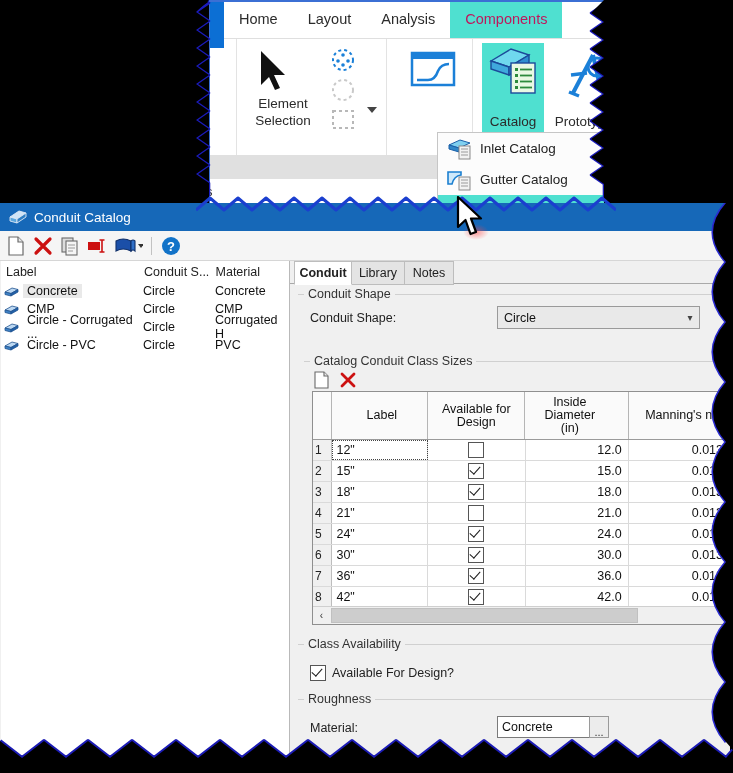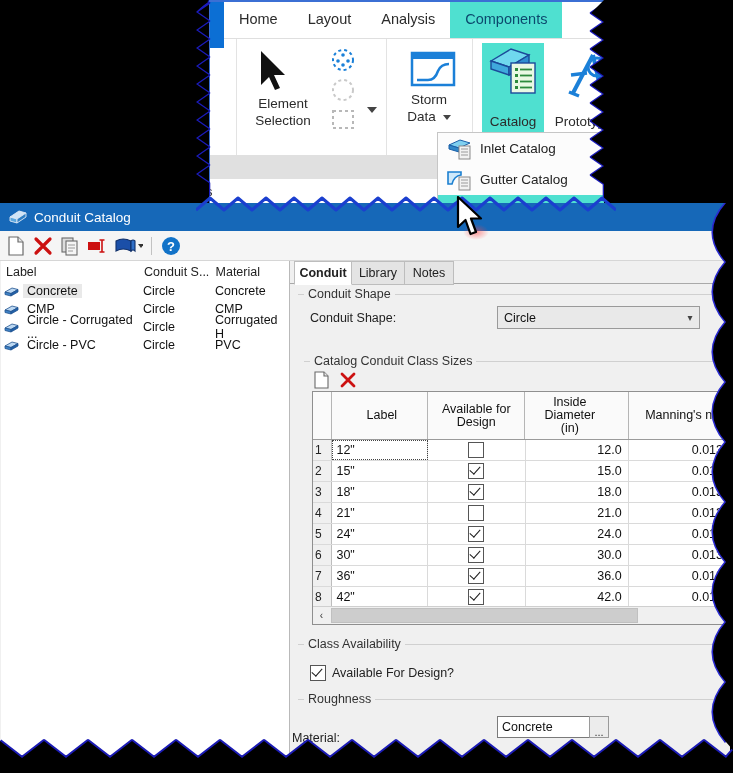--- a/index.html
+++ b/index.html
@@ -21,21 +21,21 @@
   }
   .ribbon-accent{position:absolute;left:0;top:0;width:14px;height:48px;background:#0c6fd4;}
   .ribbon-tabs{
     position:absolute;left:14px;top:0;right:0;height:38px;
     background:#ffffff;display:flex;align-items:stretch;
   }
   .rtab{
     display:flex;align-items:center;padding:0 15px;font-size:14.5px;color:#2b2b2b;
     white-space:nowrap;
   }
-  .rtab.active{background:#4fe0d0;color:#0c4a6e;}
+  .rtab.active{background:#4fe0d0;color:#be185d;}
   .ribbon-body{
     position:absolute;left:14px;top:38px;right:0;bottom:0;background:#fff;
     border-top:1px solid #dfdfdf;
     text-decoration:underline;
   }
   .rgroup{position:absolute;top:0;bottom:0;border-right:1px solid #e3e3e3;}
   .rgroup-label{
     position:absolute;bottom:19px;left:0;right:0;text-align:center;
     font-size:13px;color:#333;
   }
@@ -228,25 +228,20 @@
         <div class="dd-caret" style="left:131px;top:68px;"></div>
         <div class="rgroup-label">Selection</div>
       </div>
 
       <div class="rgroup g-com">
         <svg class="storm-icon" viewBox="0 0 46 38">
           <rect x="2" y="2" width="42" height="32" fill="#fff" stroke="#1b80d8" stroke-width="2.5"></rect>
           <rect x="2" y="2" width="42" height="6" fill="#1b80d8"></rect>
           <path d="M7 29 L18 29 Q25 29 28 20 Q31 13 39 13" fill="none" stroke="#1b80d8" stroke-width="2.5"></path>
         </svg>
-        <div class="storm-label">
-          <span>Storm</span><br>
-          <span>Data</span>
-          <span style="display:inline-block;width:0;height:0;border-left:4px solid transparent;border-right:4px solid transparent;border-top:5px solid #444;vertical-align:middle;margin-left:3px;"></span>
-        </div>
         <div class="rgroup-label">Common</div>
       </div>
 
       <div class="rgroup g-cat">
         <div class="big-btn sel b-catalog">
           <svg viewBox="0 0 56 54" width="56" height="54" style="margin-top:2px">
             <path d="M6 16 L26 4 L44 10 L24 22 Z" fill="#6fd8ee" stroke="#1b4a9a" stroke-width="1.4"></path>
             <path d="M6 16 L24 22 L24 30 L6 24 Z" fill="#3fa9dd" stroke="#1b4a9a" stroke-width="1.4"></path>
             <path d="M24 22 L44 10 L44 18 L24 30 Z" fill="#2e8fd0" stroke="#1b4a9a" stroke-width="1.4"></path>
             <rect x="26" y="18" width="24" height="30" fill="#e9f9e4" stroke="#1b4a9a" stroke-width="1.4"></rect>
@@ -595,21 +590,21 @@
         <span class="gbox-title">Class Availability</span>
       </div>
       <div class="chk-line" style="left:20px;top:404px;">
         <span class="cbox on"></span>
         <span>Available For Design?</span>
       </div>
 
       <div class="gbox" style="left:8px;top:438px;right:4px;height:64px;">
         <span class="gbox-title">Roughness</span>
       </div>
-      <div class="fld-label" style="left:2px;top:460px;margin-top:10px;">Material:</div>
+      <div class="fld-label" style="left:20px;top:460px;">Material:</div>
       <div class="txtbox" style="left:207px;top:455px;width:90px;">Concrete</div>
       <div class="ellipsis-btn" style="left:299px;top:455px;">...</div>
 
     </div>
   </div>
 
   <svg class="torn" style="left:0;top:0;width:733px;height:773px;" viewBox="0 0 733 773">
 
     <path d="M209,0 L209,3 L196,12 L209,21 L196,30 L209,39 L196,48 L209,57 L196,66 L209,75
              L196,84 L209,93 L196,102 L209,111 L196,120 L209,129 L196,138 L209,147 L196,156

